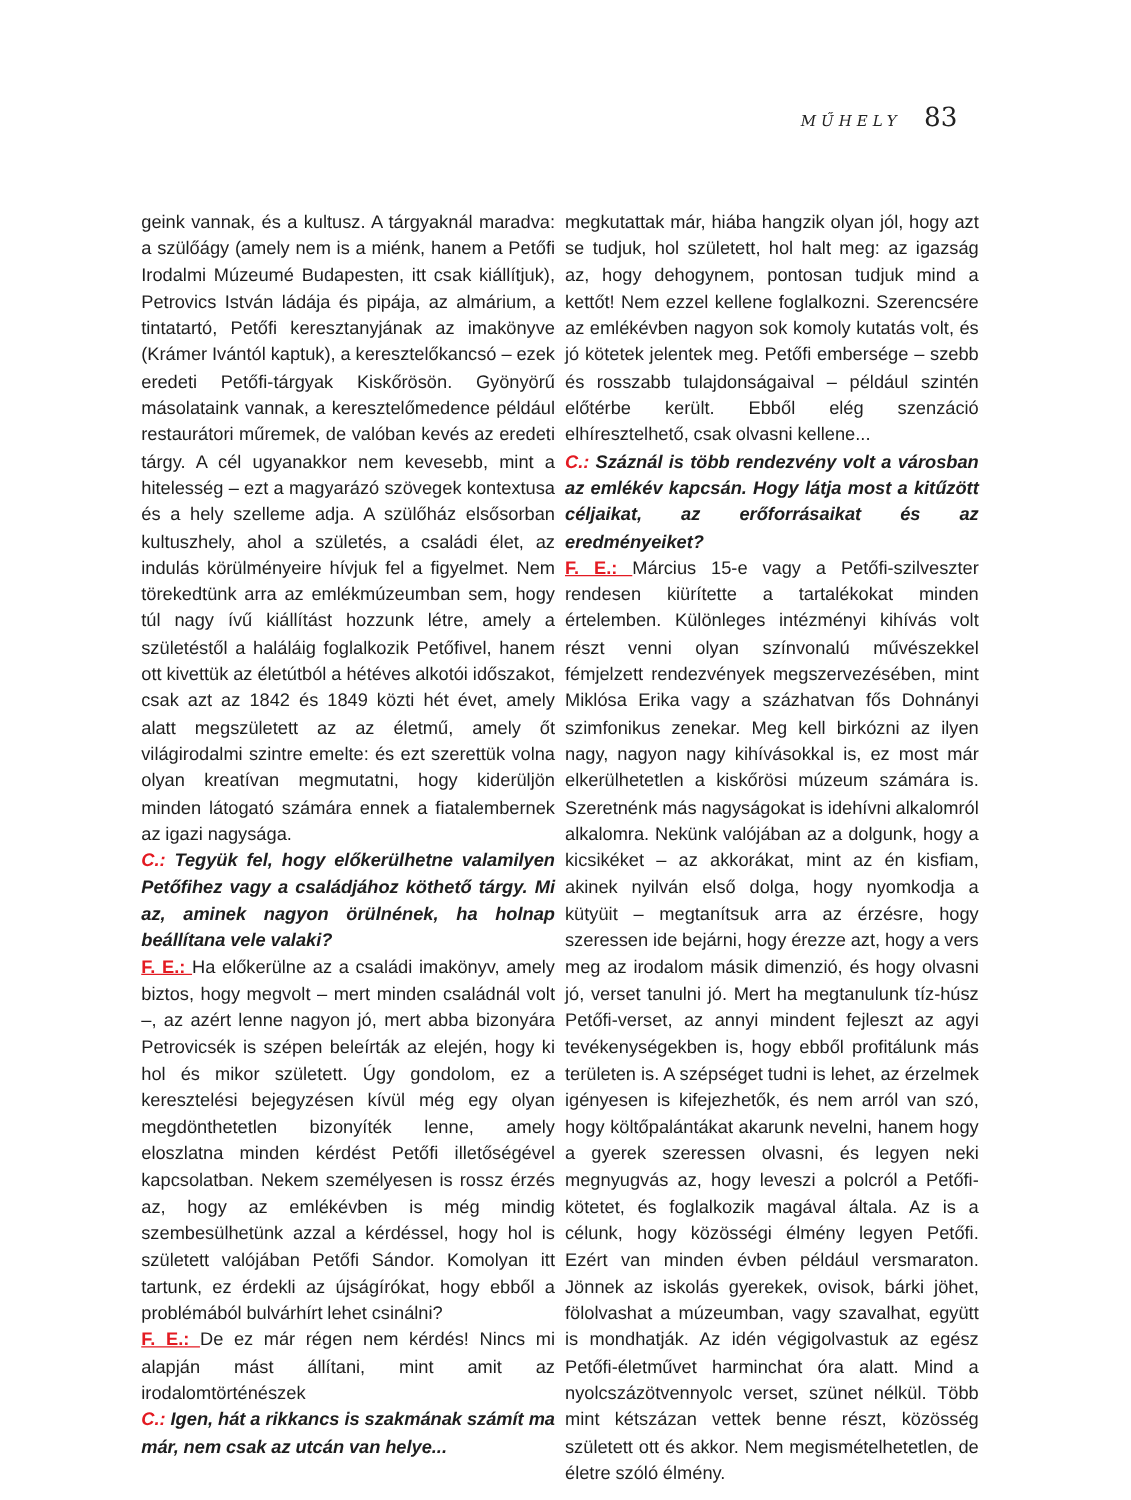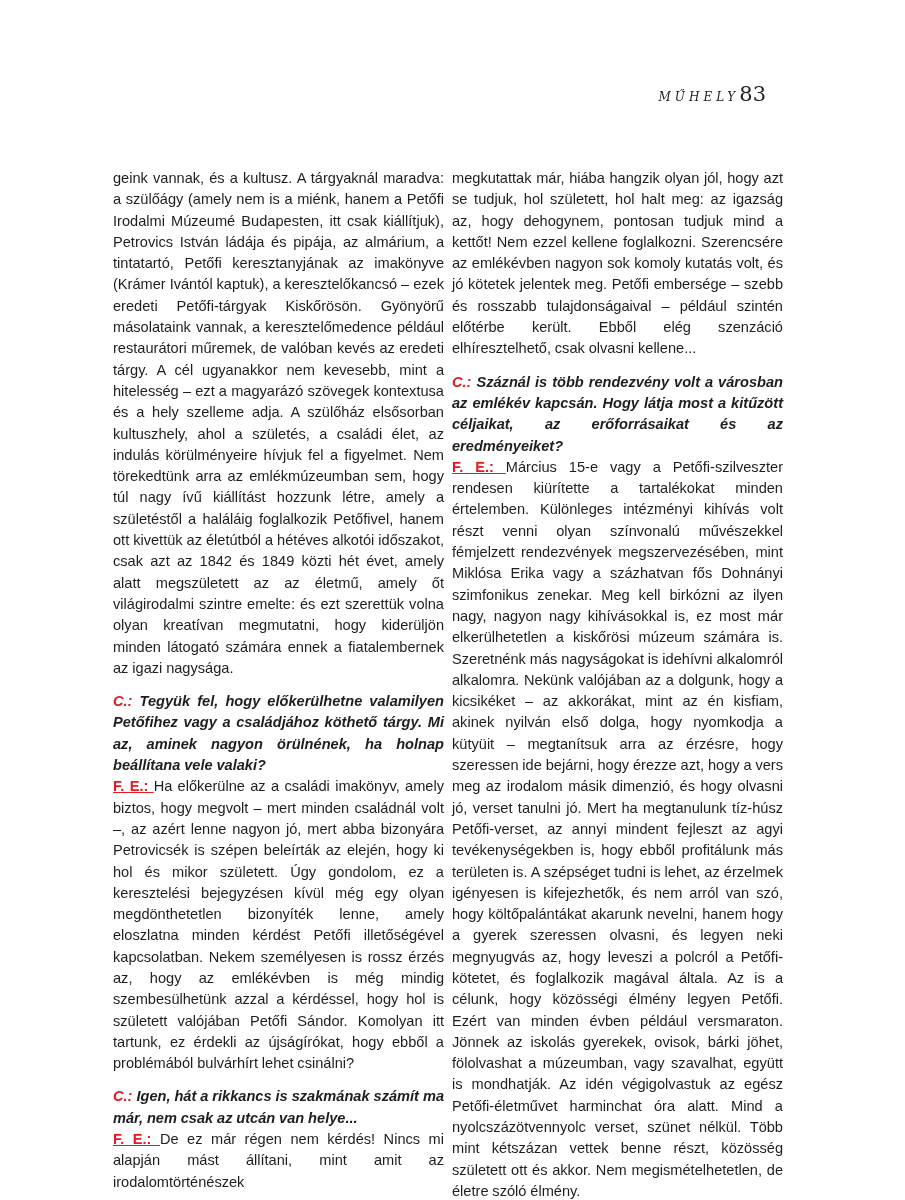--- a/index.html
+++ b/index.html
@@ -19,21 +19,21 @@
     position: absolute;
     inset: 0;
     background: #ffffff;
   }
   .page-header {
     position: absolute;
     top: 82px;
     right: 139px;
     display: flex;
     align-items: baseline;
-    gap: 0;
+    gap: 18px;
     white-space: nowrap;
   }
   .section-title {
     font-family: "DejaVu Serif", "Liberation Serif", serif;
     font-style: italic;
     font-size: 12px;
     letter-spacing: 4px;
     color: #222222;
   }
   .page-number {
@@ -58,21 +58,20 @@
     font-size: 14.6px;
     line-height: 21.3px;
     text-align: justify;
     hyphens: auto;
     -webkit-hyphens: auto;
     word-spacing: -0.2px;
   }
   .para.question {
     font-weight: bold;
     font-style: italic;
-    margin-top: 12px;
   }
   .speaker {
     font-weight: bold;
   }
   .question .speaker {
     font-style: italic;
   }
   .answer .speaker {
     font-style: normal;
     text-decoration: underline;
@@ -86,22 +85,22 @@
   <div class="page-header">
     <span class="section-title">MŰHELY</span>
     <span class="page-number">83</span>
   </div>
 
   <div class="columns">
     <div class="column">
         <p class="para continuation">geink vannak, és a kultusz. A tárgyaknál maradva: a szülőágy (amely nem is a miénk, hanem a Petőfi Irodalmi Múzeumé Budapesten, itt csak kiállítjuk), Petrovics István ládája és pipája, az almárium, a tintatartó, Petőfi keresztanyjának az imakönyve (Krámer Ivántól kaptuk), a keresztelőkancsó – ezek eredeti Petőfi-tárgyak Kiskőrösön. Gyönyörű másolataink vannak, a keresztelőmedence például restaurátori műremek, de valóban kevés az eredeti tárgy. A cél ugyanakkor nem kevesebb, mint a hitelesség – ezt a magyarázó szövegek kontextusa és a hely szelleme adja. A szülőház elsősorban kultuszhely, ahol a születés, a családi élet, az indulás körülményeire hívjuk fel a figyelmet. Nem törekedtünk arra az emlékmúzeumban sem, hogy túl nagy ívű kiállítást hozzunk létre, amely a születéstől a haláláig foglalkozik Petőfivel, hanem ott kivettük az életútból a hétéves alkotói időszakot, csak azt az 1842 és 1849 közti hét évet, amely alatt megszületett az az életmű, amely őt világirodalmi szintre emelte: és ezt szerettük volna olyan kreatívan megmutatni, hogy kiderüljön minden látogató számára ennek a fiatalembernek az igazi nagysága.</p>
         <p class="para question"><span class="speaker" style="color: rgb(227, 26, 34);">C.: </span>Tegyük fel, hogy előkerülhetne valamilyen Petőfihez vagy a családjához köthető tárgy. Mi az, aminek nagyon örülnének, ha holnap beállítana vele valaki?</p>
         <p class="para answer"><span class="speaker" style="color: rgb(227, 26, 34);">F. E.: </span>Ha előkerülne az a családi imakönyv, amely biztos, hogy megvolt – mert minden családnál volt –, az azért lenne nagyon jó, mert abba bizonyára Petrovicsék is szépen beleírták az elején, hogy ki hol és mikor született. Úgy gondolom, ez a keresztelési bejegyzésen kívül még egy olyan megdönthetetlen bizonyíték lenne, amely eloszlatna minden kérdést Petőfi illetőségével kapcsolatban. Nekem személyesen is rossz érzés az, hogy az emlékévben is még mindig szembesülhetünk azzal a kérdéssel, hogy hol is született valójában Petőfi Sándor. Komolyan itt tartunk, ez érdekli az újságírókat, hogy ebből a problémából bulvárhírt lehet csinálni?</p>
+        <p class="para answer"><span class="speaker" style="color: rgb(227, 26, 34);">F. E.: </span>De ez már régen nem kérdés! Nincs mi alapján mást állítani, mint amit az irodalomtörténészek</p>
         <p class="para question"><span class="speaker" style="color: rgb(227, 26, 34);">C.: </span>Igen, hát a rikkancs is szakmának számít ma már, nem csak az utcán van helye...</p>
-        <p class="para answer"><span class="speaker" style="color: rgb(227, 26, 34);">F. E.: </span>De ez már régen nem kérdés! Nincs mi alapján mást állítani, mint amit az irodalomtörténészek</p>
       </div>
     <div class="column">
         <p class="para continuation">megkutattak már, hiába hangzik olyan jól, hogy azt se tudjuk, hol született, hol halt meg: az igazság az, hogy dehogynem, pontosan tudjuk mind a kettőt! Nem ezzel kellene foglalkozni. Szerencsére az emlékévben nagyon sok komoly kutatás volt, és jó kötetek jelentek meg. Petőfi embersége – szebb és rosszabb tulajdonságaival – például szintén előtérbe került. Ebből elég szenzáció elhíresztelhető, csak olvasni kellene...</p>
         <p class="para question"><span class="speaker" style="color: rgb(227, 26, 34);">C.: </span>Száznál is több rendezvény volt a városban az emlékév kapcsán. Hogy látja most a kitűzött céljaikat, az erőforrásaikat és az eredményeiket?</p>
         <p class="para answer"><span class="speaker" style="color: rgb(227, 26, 34);">F. E.: </span>Március 15-e vagy a Petőfi-szilveszter rendesen kiürítette a tartalékokat minden értelemben. Különleges intézményi kihívás volt részt venni olyan színvonalú művészekkel fémjelzett rendezvények megszervezésében, mint Miklósa Erika vagy a százhatvan fős Dohnányi szimfonikus zenekar. Meg kell birkózni az ilyen nagy, nagyon nagy kihívásokkal is, ez most már elkerülhetetlen a kiskőrösi múzeum számára is. Szeretnénk más nagyságokat is idehívni alkalomról alkalomra. Nekünk valójában az a dolgunk, hogy a kicsikéket – az akkorákat, mint az én kisfiam, akinek nyilván első dolga, hogy nyomkodja a kütyüit – megtanítsuk arra az érzésre, hogy szeressen ide bejárni, hogy érezze azt, hogy a vers meg az irodalom másik dimenzió, és hogy olvasni jó, verset tanulni jó. Mert ha megtanulunk tíz-húsz Petőfi-verset, az annyi mindent fejleszt az agyi tevékenységekben is, hogy ebből profitálunk más területen is. A szépséget tudni is lehet, az érzelmek igényesen is kifejezhetők, és nem arról van szó, hogy költőpalántákat akarunk nevelni, hanem hogy a gyerek szeressen olvasni, és legyen neki megnyugvás az, hogy leveszi a polcról a Petőfi-kötetet, és foglalkozik magával általa. Az is a célunk, hogy közösségi élmény legyen Petőfi. Ezért van minden évben például versmaraton. Jönnek az iskolás gyerekek, ovisok, bárki jöhet, fölolvashat a múzeumban, vagy szavalhat, együtt is mondhatják. Az idén végigolvastuk az egész Petőfi-életművet harminchat óra alatt. Mind a nyolcszázötvennyolc verset, szünet nélkül. Több mint kétszázan vettek benne részt, közösség született ott és akkor. Nem megismételhetetlen, de életre szóló élmény.</p>
       </div>
   </div>
 
 </div>
 

